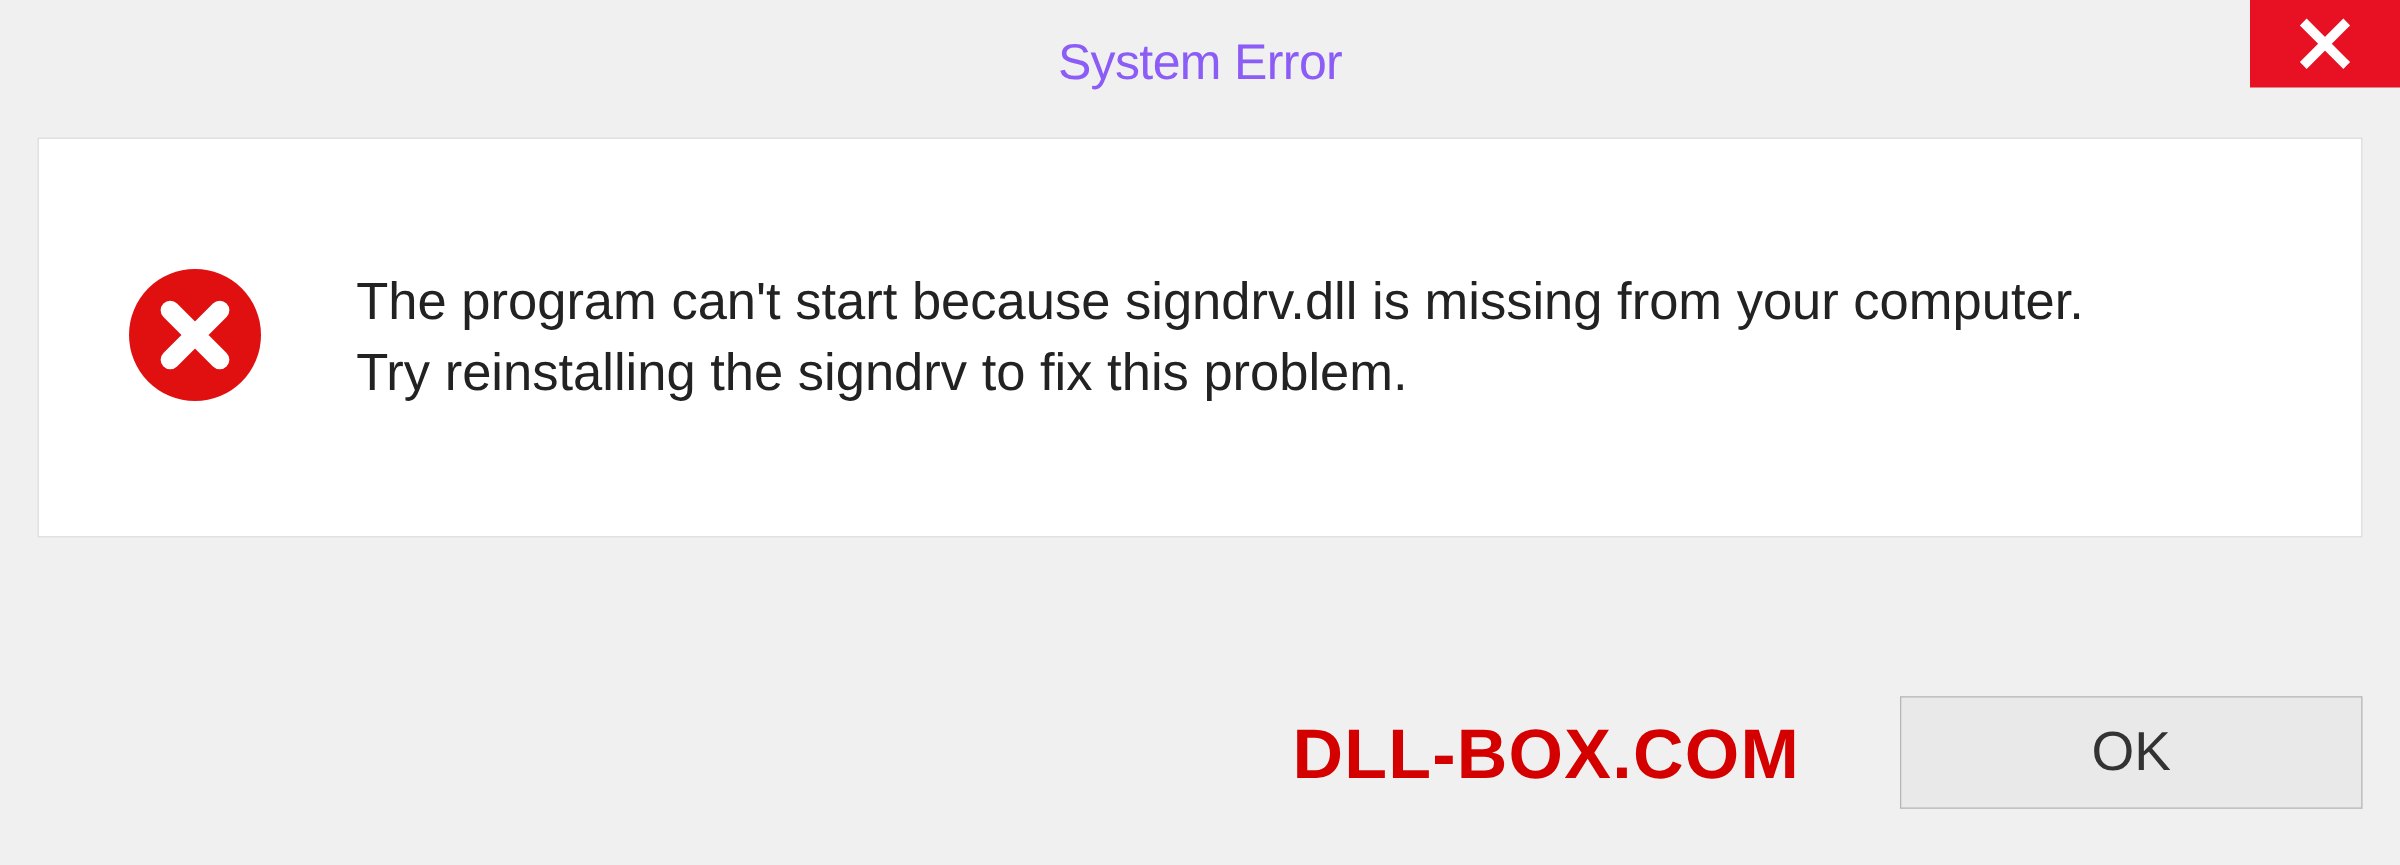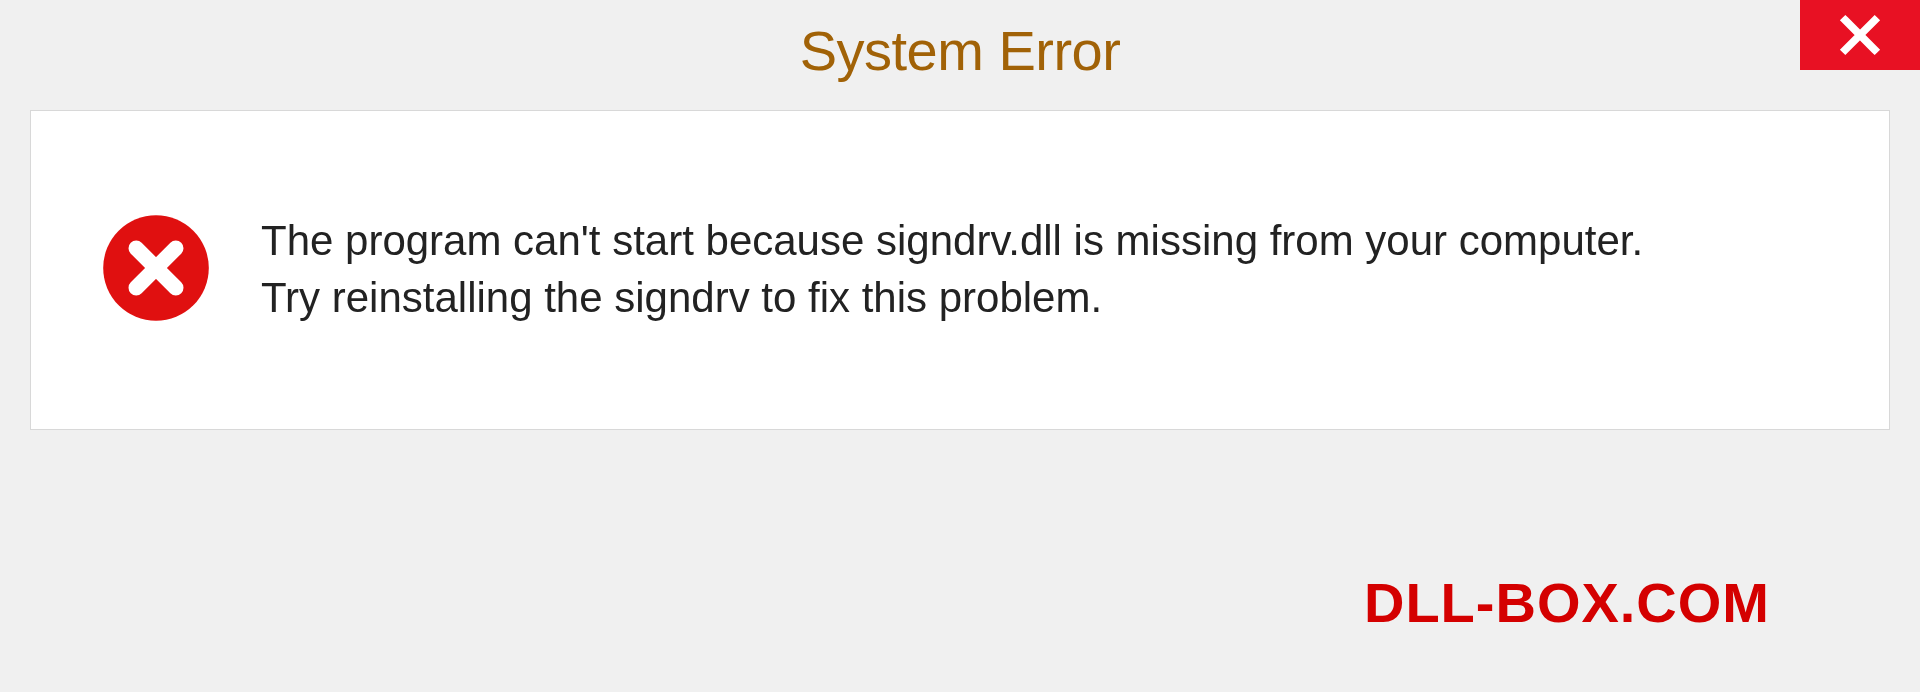--- a/index.html
+++ b/index.html
@@ -18,23 +18,23 @@
     .titlebar {
       width: 100%;
       height: 100px;
       display: flex;
       align-items: center;
       justify-content: center;
       position: relative;
       background: #f0f0f0;
     }
     .title {
-      font-size: 56px;
+      font-size: 40px;
       font-weight: 400;
-      color: #a16207;
+      color: #8b5cf6;
       letter-spacing: -0.5px;
     }
     .close-button {
       position: absolute;
       top: 0;
       right: 0;
       width: 120px;
       height: 70px;
       background: #e81123;
       display: flex;
@@ -47,20 +47,21 @@
       height: 44px;
     }
     .content-panel {
       margin: 10px 30px 0 30px;
       background: #ffffff;
       border: 1px solid #d8d8d8;
       height: 320px;
       display: flex;
       align-items: center;
       padding: 0 40px;
+      gap: 24px;
     }
     .error-icon-wrap {
       flex: 0 0 auto;
       margin-right: 50px;
       margin-left: 30px;
     }
     .error-icon {
       width: 110px;
       height: 110px;
     }
@@ -81,21 +82,21 @@
       display: flex;
       align-items: center;
       justify-content: flex-end;
       height: 120px;
     }
     .watermark {
       font-size: 56px;
       font-weight: 800;
       color: #d40000;
       letter-spacing: 1px;
-      margin-right: 120px;
+      margin-right: 80px;
       font-family: Arial, "Segoe UI", sans-serif;
     }
     .ok-button {
       width: 370px;
       height: 90px;
       background: #e9e9e9;
       border: 1px solid #b5b5b5;
       font-size: 44px;
       color: #333;
       display: flex;
@@ -125,13 +126,16 @@
     </svg>
   </div>
   <div class="message-block">
     <div class="message-line">The program can't start because signdrv.dll is missing from your computer.</div>
     <div class="message-line">Try reinstalling the signdrv to fix this problem.</div>
   </div>
 </div>
 
 <div class="footer">
   <div class="watermark">DLL-BOX.COM</div>
+  <div class="ok-button">
+    <span>OK</span>
+  </div>
 </div>
 
 </body></html>

